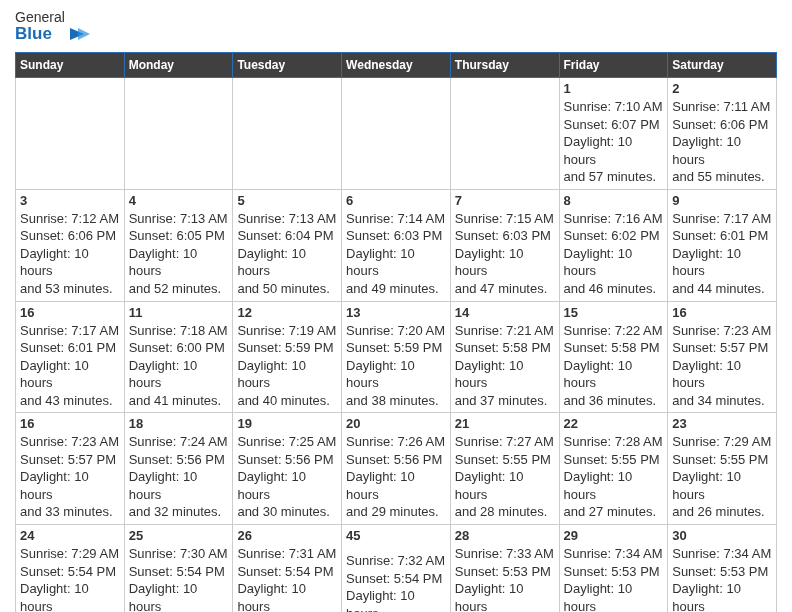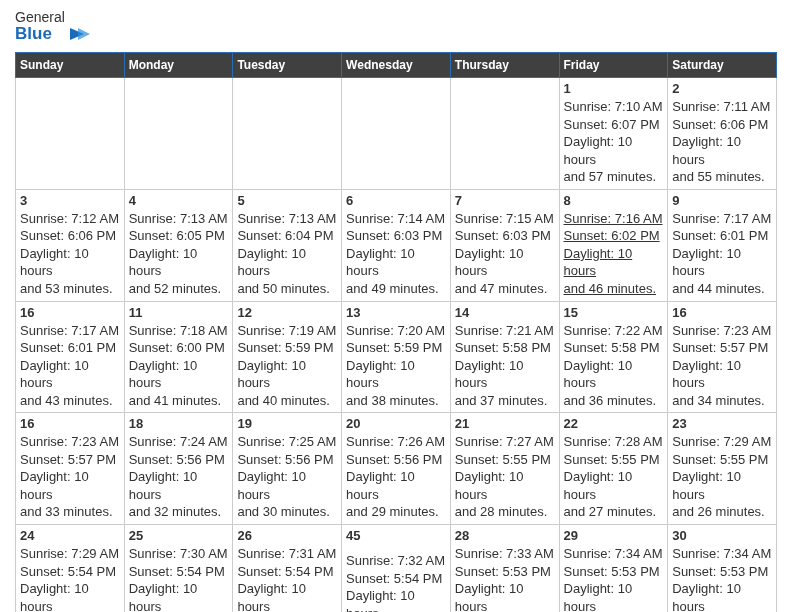--- a/index.html
+++ b/index.html
@@ -171,21 +171,21 @@
         </td>
         <td>
           <span class="day-number">7</span>
           <div class="day-info" style="white-space: pre-line;">Sunrise: 7:15 AM
 Sunset: 6:03 PM
 Daylight: 10 hours
 and 47 minutes.</div>
         </td>
         <td>
           <span class="day-number">8</span>
-          <div class="day-info" style="white-space: pre-line; text-decoration: underline;">Sunrise: 7:16 AM
+          <div class="day-info" style="white-space: pre-line;">Sunrise: 7:16 AM
 Sunset: 6:02 PM
 Daylight: 10 hours
 and 46 minutes.</div>
         </td>
         <td>
           <span class="day-number">9</span>
           <div class="day-info" style="white-space: pre-line;">Sunrise: 7:17 AM
 Sunset: 6:01 PM
 Daylight: 10 hours
 and 44 minutes.</div>

